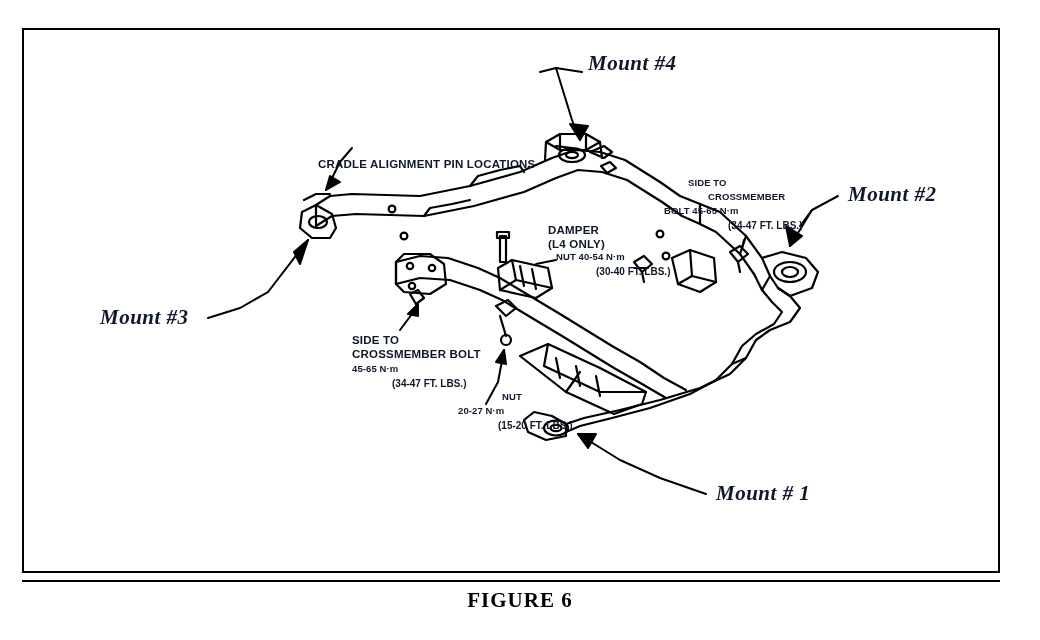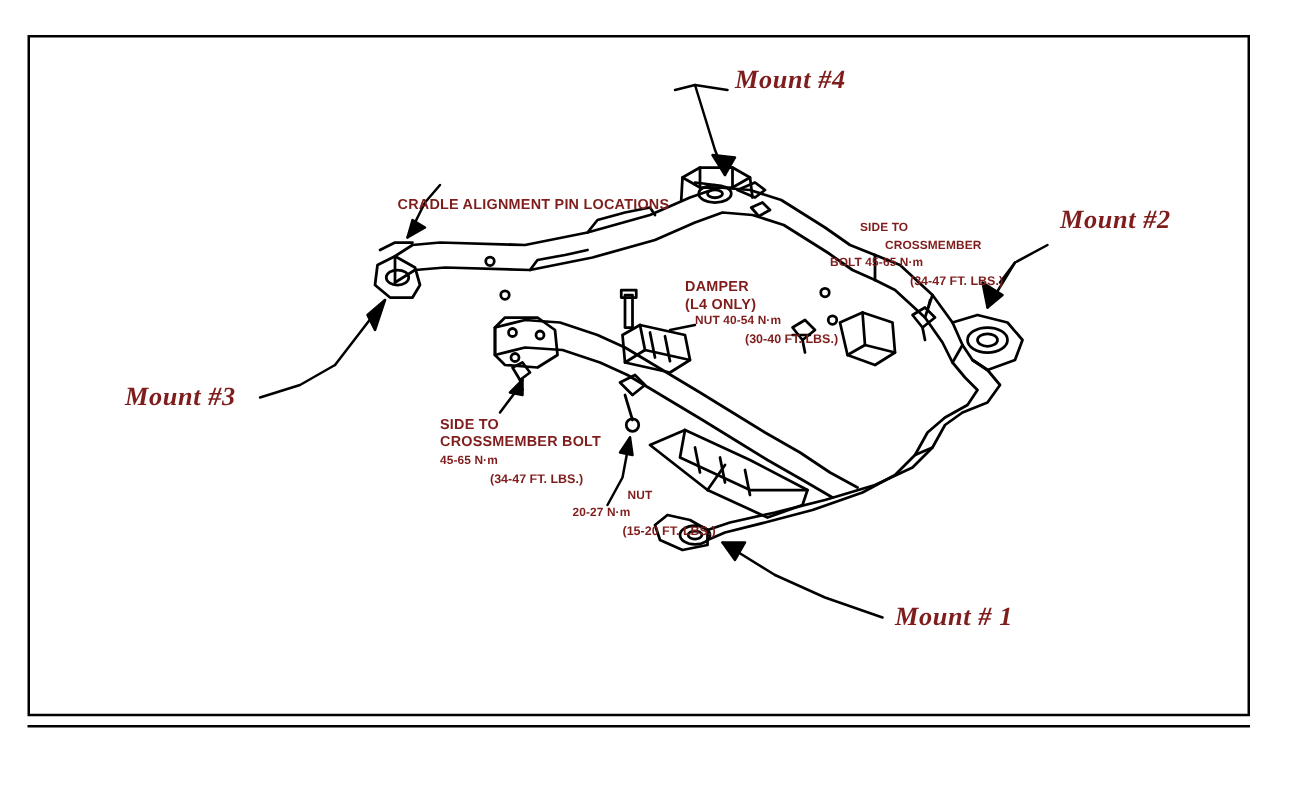--- a/index.html
+++ b/index.html
@@ -52,21 +52,21 @@
     position: absolute;
     left: 0;
     top: 0;
     width: 1040px;
     height: 640px;
     pointer-events: none;
   }
   
   .lbl {
     position: absolute;
-    color: #7f1d1d;
+    color: #0f172a;
     white-space: pre;
     line-height: 1.12;
   }
   .lbl-bold {
     font-family: "Liberation Sans", sans-serif;
     font-weight: bold;
     font-size: 11.5px;
     letter-spacing: 0.2px;
   }
   .lbl-small {
@@ -214,21 +214,21 @@
         <path d="M418 304 L408 314 L418 316 Z" fill="#000"></path>
 
         <path d="M486 404 L498 382 L504 350"></path>
         <path d="M504 350 L496 362 L506 364 Z" fill="#000"></path>
       </g>
     </g>
   </svg>
 
   <div class="lbl lbl-script" style="left:588px; top:52px;">Mount #4</div>
 
-  <div class="lbl lbl-script" style="left:848px; top:164px;">Mount #2</div>
+  <div class="lbl lbl-script" style="left:848px; top:183px;">Mount #2</div>
 
   <div class="lbl lbl-script" style="left:88px; top:306px;margin-left:12px;">Mount #3</div>
 
   <div class="lbl lbl-script" style="left:716px; top:482px;">Mount # 1</div>
 
   <div class="lbl lbl-bold" style="left:318px; top:134px;margin-top:24px;">CRADLE ALIGNMENT PIN LOCATIONS</div>
 
   <div class="lbl lbl-bold" style="left:548px; top:224px;">DAMPER</div>
   <div class="lbl lbl-bold" style="left:548px; top:238px;">(L4 ONLY)</div>
 
@@ -243,14 +243,15 @@
   <div class="lbl lbl-bold" style="left:352px; top:334px;">SIDE TO</div>
   <div class="lbl lbl-bold" style="left:352px; top:348px;">CROSSMEMBER BOLT</div>
   <div class="lbl lbl-small" style="left:352px; top:364px;">45-65 N·m</div>
   <div class="lbl lbl-small mini" style="left:352px; top:378px;">(34-47 FT. LBS.)</div>
 
   <div class="lbl lbl-small" style="left:458px; top:392px;padding-left:44px;">NUT</div>
   <div class="lbl lbl-small" style="left:458px; top:406px;">20-27 N·m</div>
   <div class="lbl lbl-small mini" style="left:458px; top:420px;">(15-20 FT. LBS.)</div>
 
   <div id="caption-rule"></div>
+  <div id="figure-caption">FIGURE 6</div>
 
 </div>
 
 </body></html>

